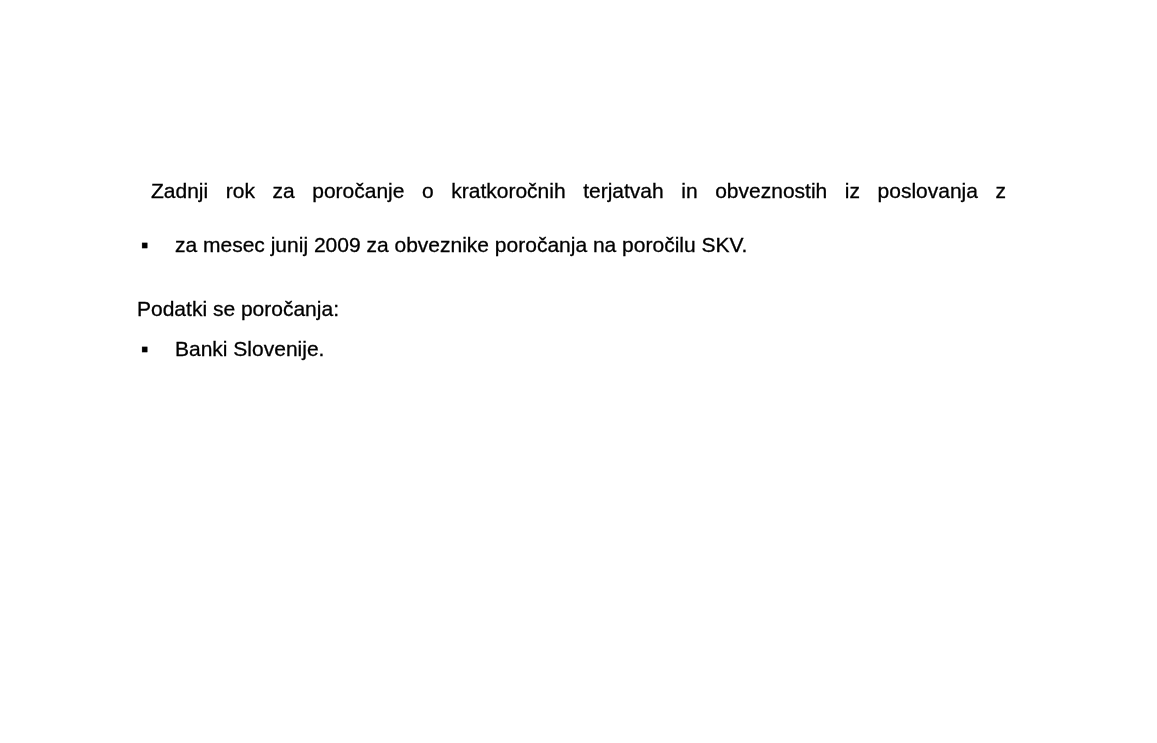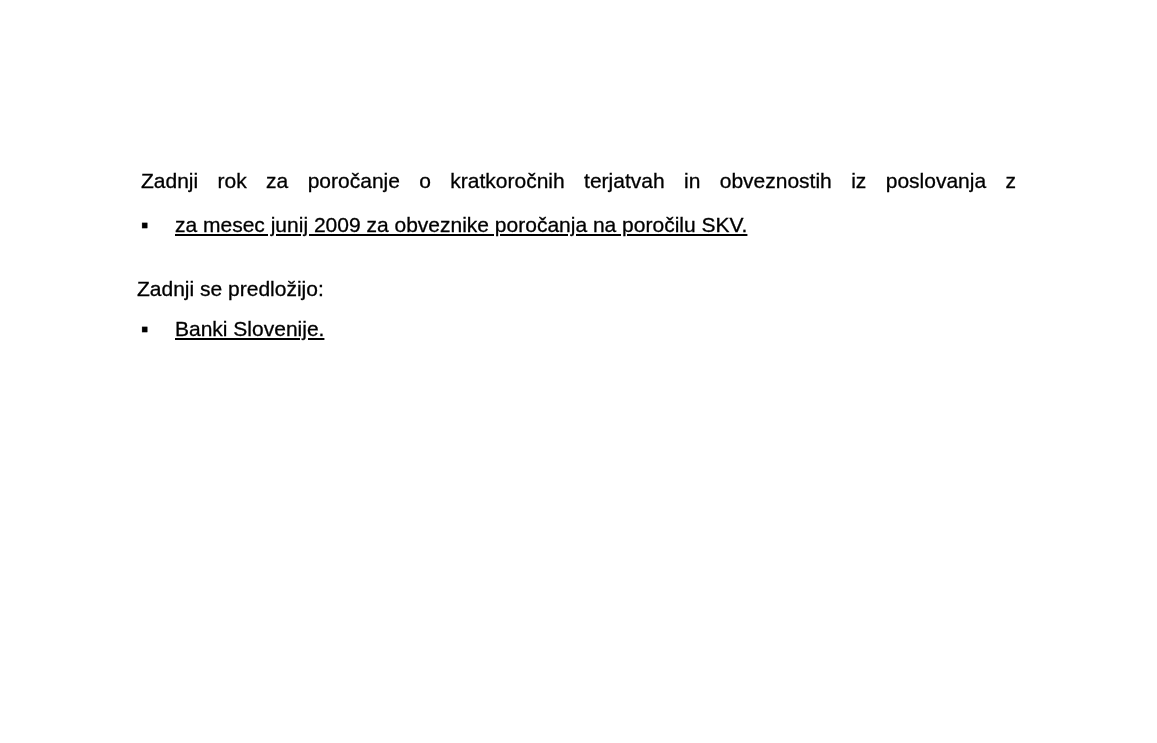--- a/index.html
+++ b/index.html
@@ -25,21 +25,21 @@
     position: absolute;
     left: 137px;
     top: 157px;
     width: 883px;
     font-size: 21px;
     line-height: 40px;
     color: #000000;
     -webkit-text-stroke: 0.3px currentColor;
   }
   .para {
-    margin: 4px;
+    margin: 14px;
   }
   .line {
     display: block;
   }
   .line.justified {
     text-align: justify;
     text-align-last: justify;
   }
   .bullet-row {
     display: flex;
@@ -49,42 +49,41 @@
   .bullet-marker {
     flex: 0 0 38px;
     width: 38px;
     box-sizing: border-box;
     padding-left: 4px;
     font-size: 21px;
     line-height: 40px;
   }
   .bullet-text {
     flex: 1 1 auto;
-    text-decoration: underline;
   }
   .submission-heading {
     margin: 24px 0 0 0;
   }
 </style>
 </head>
 <body>
 
 <div class="page">
   <div class="content">
 
     <p class="para">
       <span class="line justified">Zadnji rok za poročanje o kratkoročnih terjatvah in obveznostih iz poslovanja z</span>
     </p>
 
     <div class="bullet-row">
       <span class="bullet-marker">▪</span>
       <span class="bullet-text">za mesec junij 2009 za obveznike poročanja na poročilu SKV.</span>
     </div>
 
-    <p class="para submission-heading">Zadnji se predložijo:</p>
+    <p class="para submission-heading">Podatki se poročanja:</p>
 
     <div class="bullet-row">
       <span class="bullet-marker">▪</span>
       <span class="bullet-text">Banki Slovenije.</span>
     </div>
 
   </div>
 </div>
 
 </body></html>

